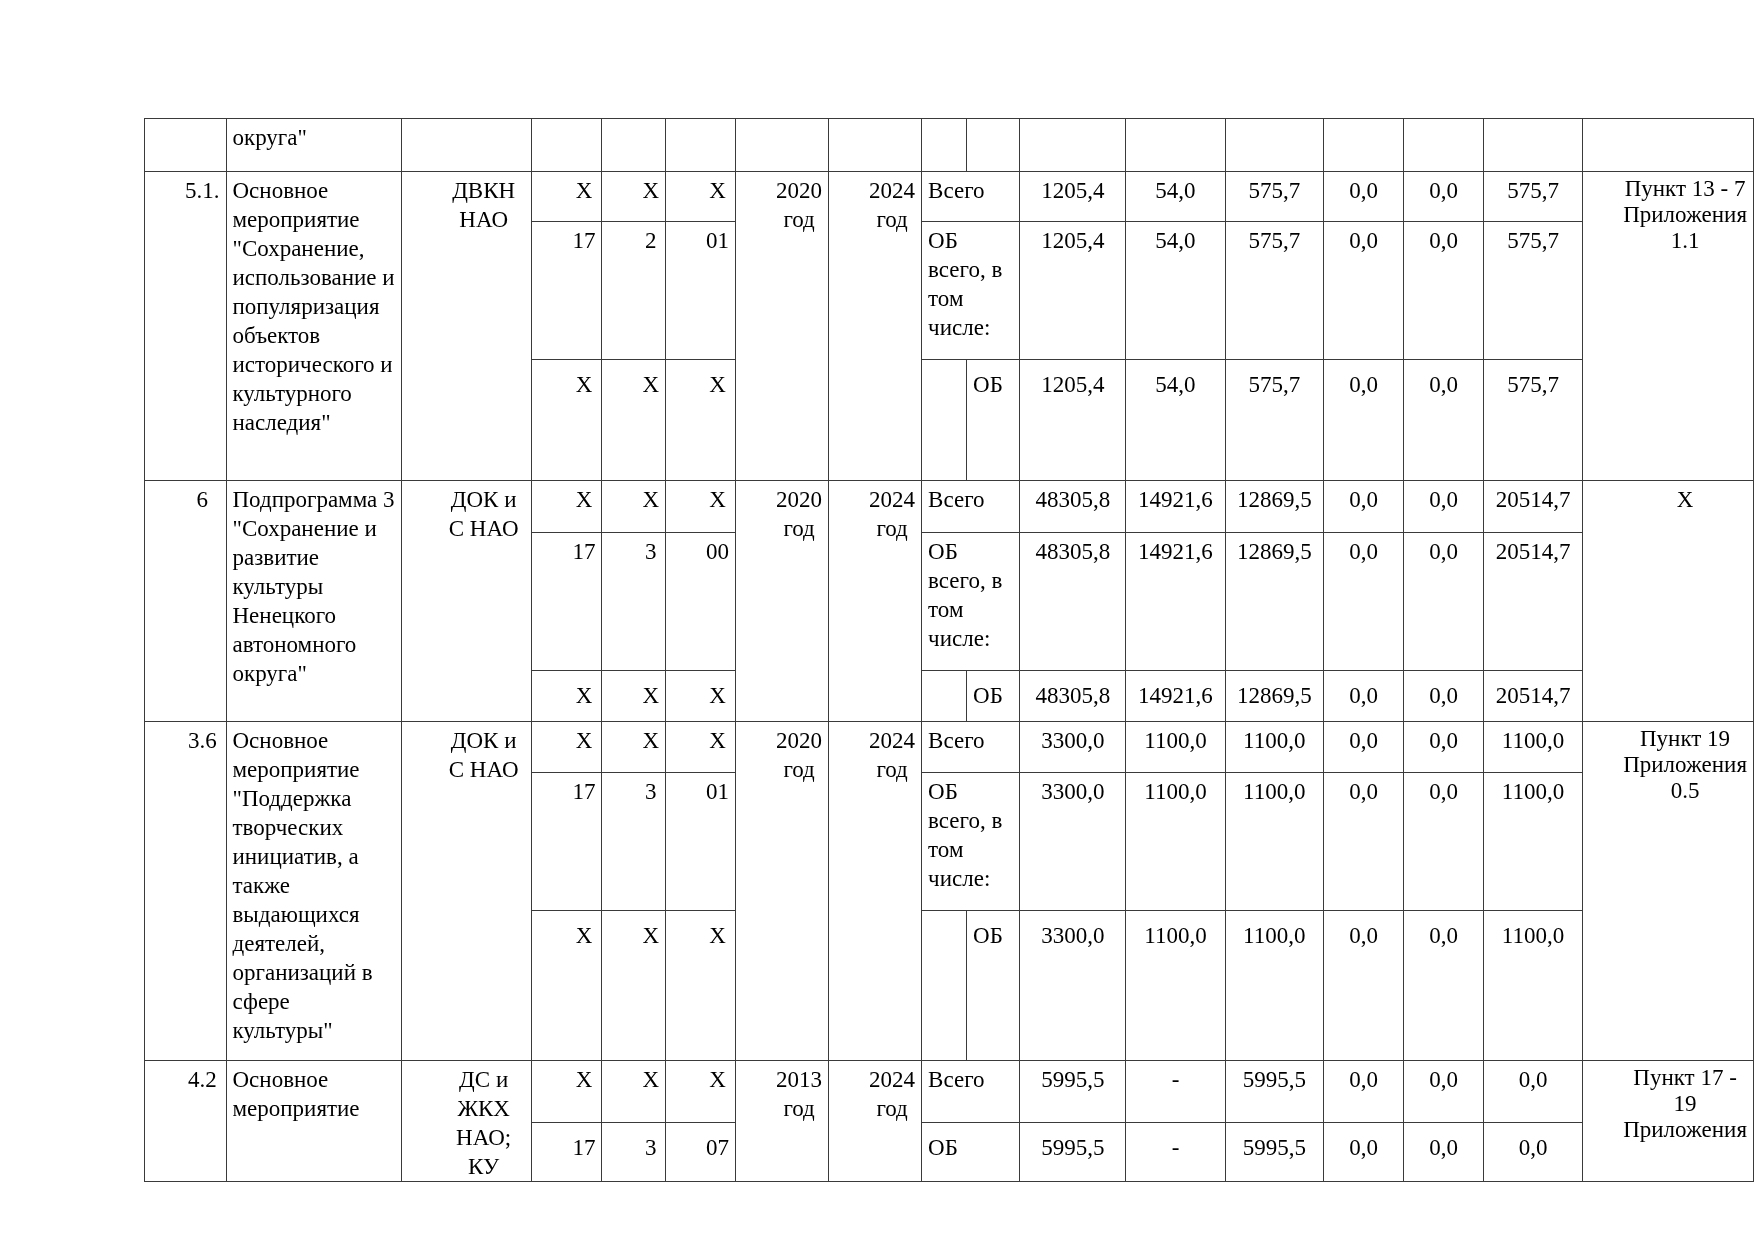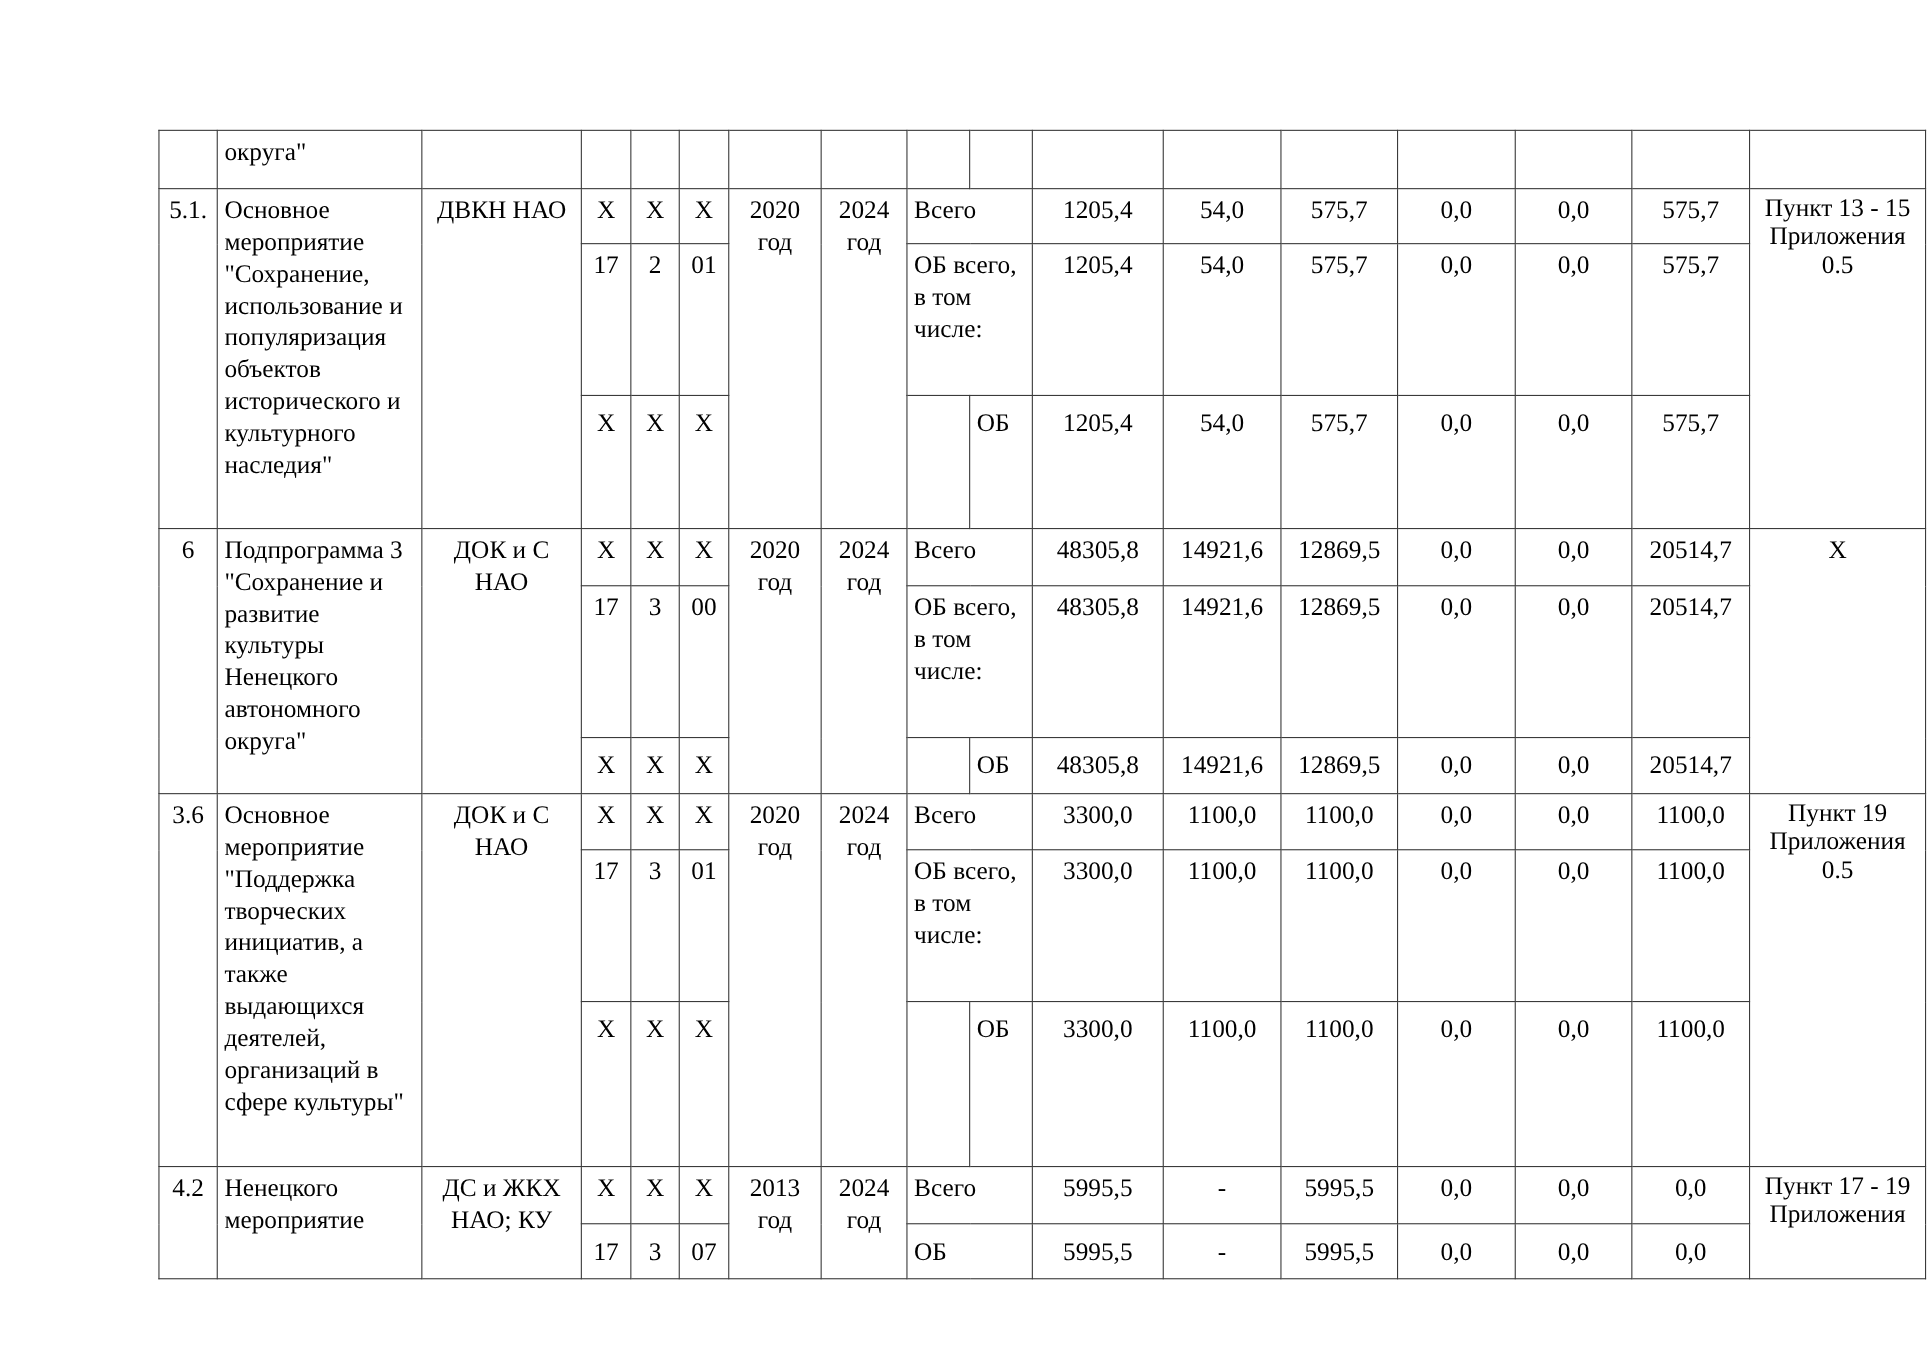--- a/index.html
+++ b/index.html
@@ -1,21 +1,21 @@
 <!DOCTYPE html>
 <html><head>
 <meta charset="utf-8">
 <style>
   html, body { margin:0; padding:0; background:#ffffff; }
   body { width:1754px; height:1240px; position:relative; overflow:hidden;
          font-family:"Liberation Serif", "DejaVu Serif", serif; color:#000; }
   table { position:absolute; left:144px; top:118px; border-collapse:collapse; table-layout:fixed;
           font-size:23px; line-height:29px; }
   td { border:1.5px solid #3a3a3a; vertical-align:top; padding:4px 6px 0 6px; overflow:hidden; }
-  .c { text-align:center; }
+  .c { text-align:center;padding-left:40px; }
   .l { text-align:left; }
   .num { text-align:center; }
 </style>
 </head>
 <body>
 
 <table>
   <colgroup>
     <col style="width:53px">
       <col style="width:186px">
@@ -66,21 +66,21 @@
     <td class="c">X</td>
     <td class="c" rowspan="3">2020 год</td>
     <td class="c" rowspan="3">2024 год</td>
     <td class="l" colspan="2">Всего</td>
     <td class="num">1205,4</td>
     <td class="num">54,0</td>
     <td class="num">575,7</td>
     <td class="num">0,0</td>
     <td class="num">0,0</td>
     <td class="num">575,7</td>
-    <td class="c" rowspan="3" style="line-height:26px">Пункт 13 - 15 Приложения 0.5</td>
+    <td class="c" rowspan="3" style="line-height:26px">Пункт 13 - 7 Приложения 1.1</td>
   </tr>
   <tr style="height:138px">
     <td class="c">17</td>
     <td class="c">2</td>
     <td class="c">01</td>
     <td class="l" colspan="2">ОБ всего, в том числе:</td>
     <td class="num">1205,4</td>
     <td class="num">54,0</td>
     <td class="num">575,7</td>
     <td class="num">0,0</td>
@@ -184,21 +184,21 @@
     <td class="num" style="padding-top:10px">3300,0</td>
     <td class="num" style="padding-top:10px">1100,0</td>
     <td class="num" style="padding-top:10px">1100,0</td>
     <td class="num" style="padding-top:10px">0,0</td>
     <td class="num" style="padding-top:10px">0,0</td>
     <td class="num" style="padding-top:10px">1100,0</td>
   </tr>
 
   <tr style="height:52px">
     <td class="c" rowspan="2">4.2</td>
-    <td class="l" rowspan="2">Ненецкого мероприятие</td>
+    <td class="l" rowspan="2">Основное мероприятие</td>
     <td class="c" rowspan="2">ДС и ЖКХ НАО; КУ</td>
     <td class="c">X</td>
     <td class="c">X</td>
     <td class="c">X</td>
     <td class="c" rowspan="2">2013 год</td>
     <td class="c" rowspan="2">2024 год</td>
     <td class="l" colspan="2">Всего</td>
     <td class="num">5995,5</td>
     <td class="num">-</td>
     <td class="num">5995,5</td>

